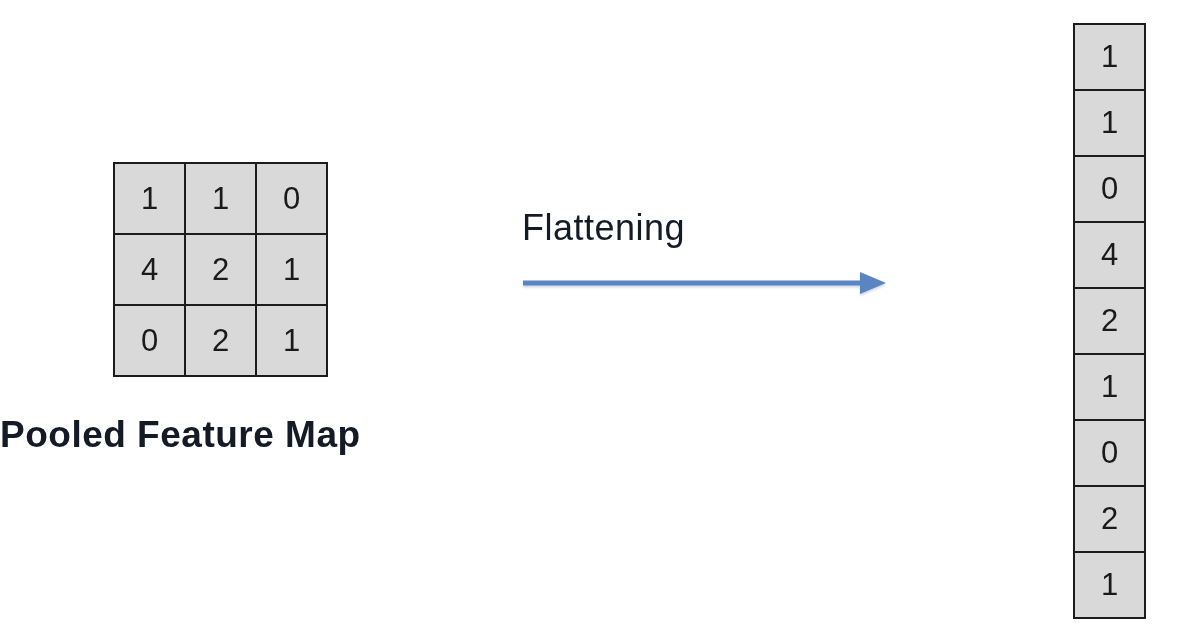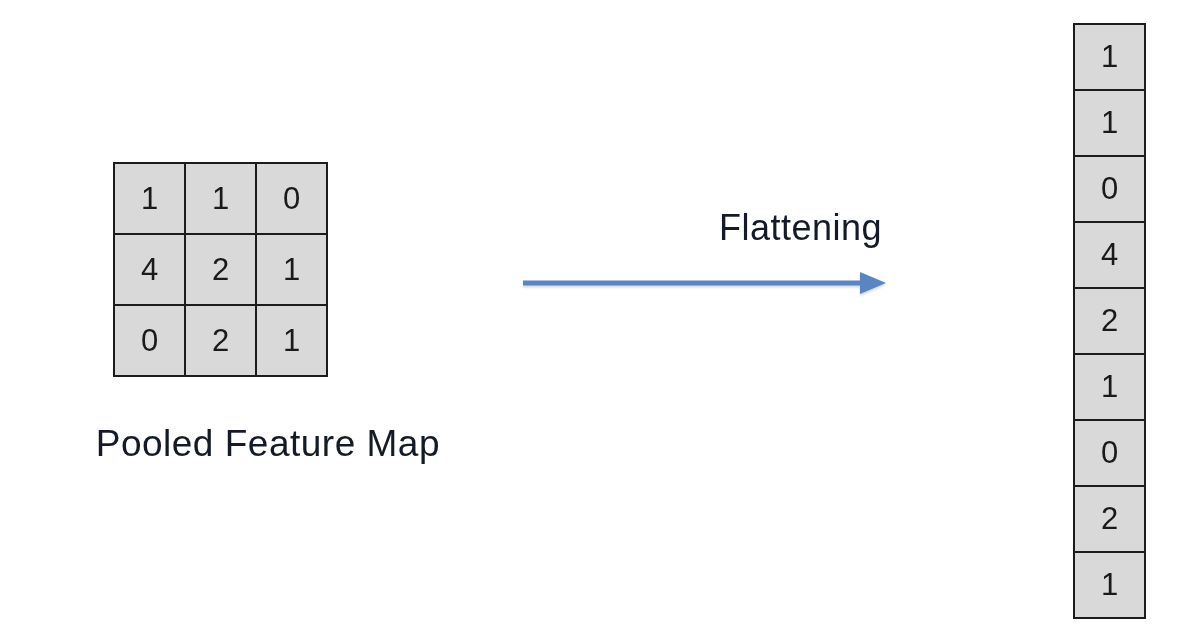--- a/index.html
+++ b/index.html
@@ -35,34 +35,35 @@
     display: flex;
     align-items: center;
     justify-content: center;
     font-size: 31px;
     color: var(--number-text, #1a1a1a);
   }
   
   .pooled-label {
     position: absolute;
     left: 0;
-    top: 423px;
+    top: 414px;
     width: 440px;
-    text-align: right;
+    text-align: left;
     font-size: 37px;
     letter-spacing: 0.5px;
     color: var(--label-text, #141b26);
+    font-weight: bold;
   }
   
   .arrow-label {
     position: absolute;
     left: 522px;
     top: 207px;
     width: 360px;
-    text-align: right;
+    text-align: left;
     font-size: 36px;
     letter-spacing: 0.5px;
     color: var(--label-text, #141b26);
   }
   .arrow {
     position: absolute;
     left: 522px;
     top: 267px;
     color: var(--arrow, #5b84c3);
     filter: drop-shadow(0 2px 1px rgba(120,150,190,0.35));

